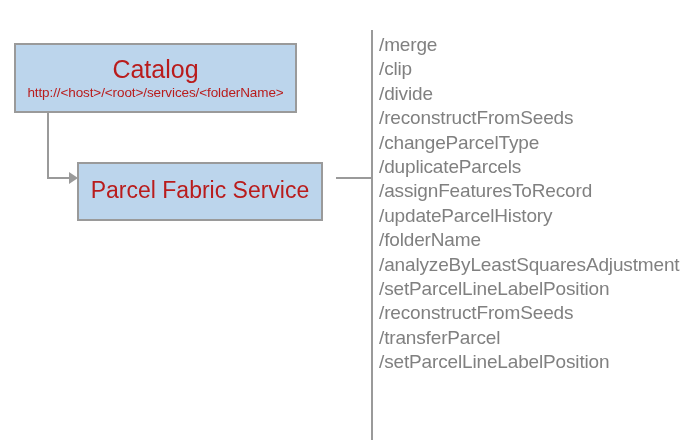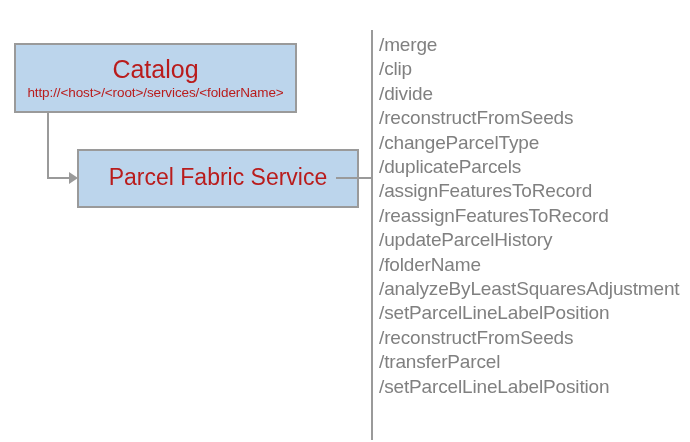--- a/index.html
+++ b/index.html
@@ -34,22 +34,22 @@
     overflow: hidden;
   }
   #node-catalog {
     left: 14px;
     top: 43px;
     width: 283px;
     height: 70px;
   }
   #node-service {
     left: 77px;
-    top: 149px;
-    width: 282px;
+    top: 162px;
+    width: 246px;
     height: 59px;
   }
   .node-title {
     line-height: 1.05;
     white-space: nowrap;
     font-weight: 400;
   }
   .node-sub {
     line-height: 1.05;
     white-space: nowrap;
@@ -124,21 +124,20 @@
   <div class="conn" id="ops-divider"></div>
 
   <ul id="ops-list">
       <li>/merge</li>
       <li>/clip</li>
       <li>/divide</li>
       <li>/reconstructFromSeeds</li>
       <li>/changeParcelType</li>
       <li>/duplicateParcels</li>
       <li>/assignFeaturesToRecord</li>
-      <li>/reassignFeaturesToRecord</li>
       <li>/updateParcelHistory</li>
       <li>/folderName</li>
       <li>/analyzeByLeastSquaresAdjustment</li>
       <li>/setParcelLineLabelPosition</li>
       <li>/reconstructFromSeeds</li>
       <li>/transferParcel</li>
       <li>/setParcelLineLabelPosition</li>
     </ul>
 
 </div>

